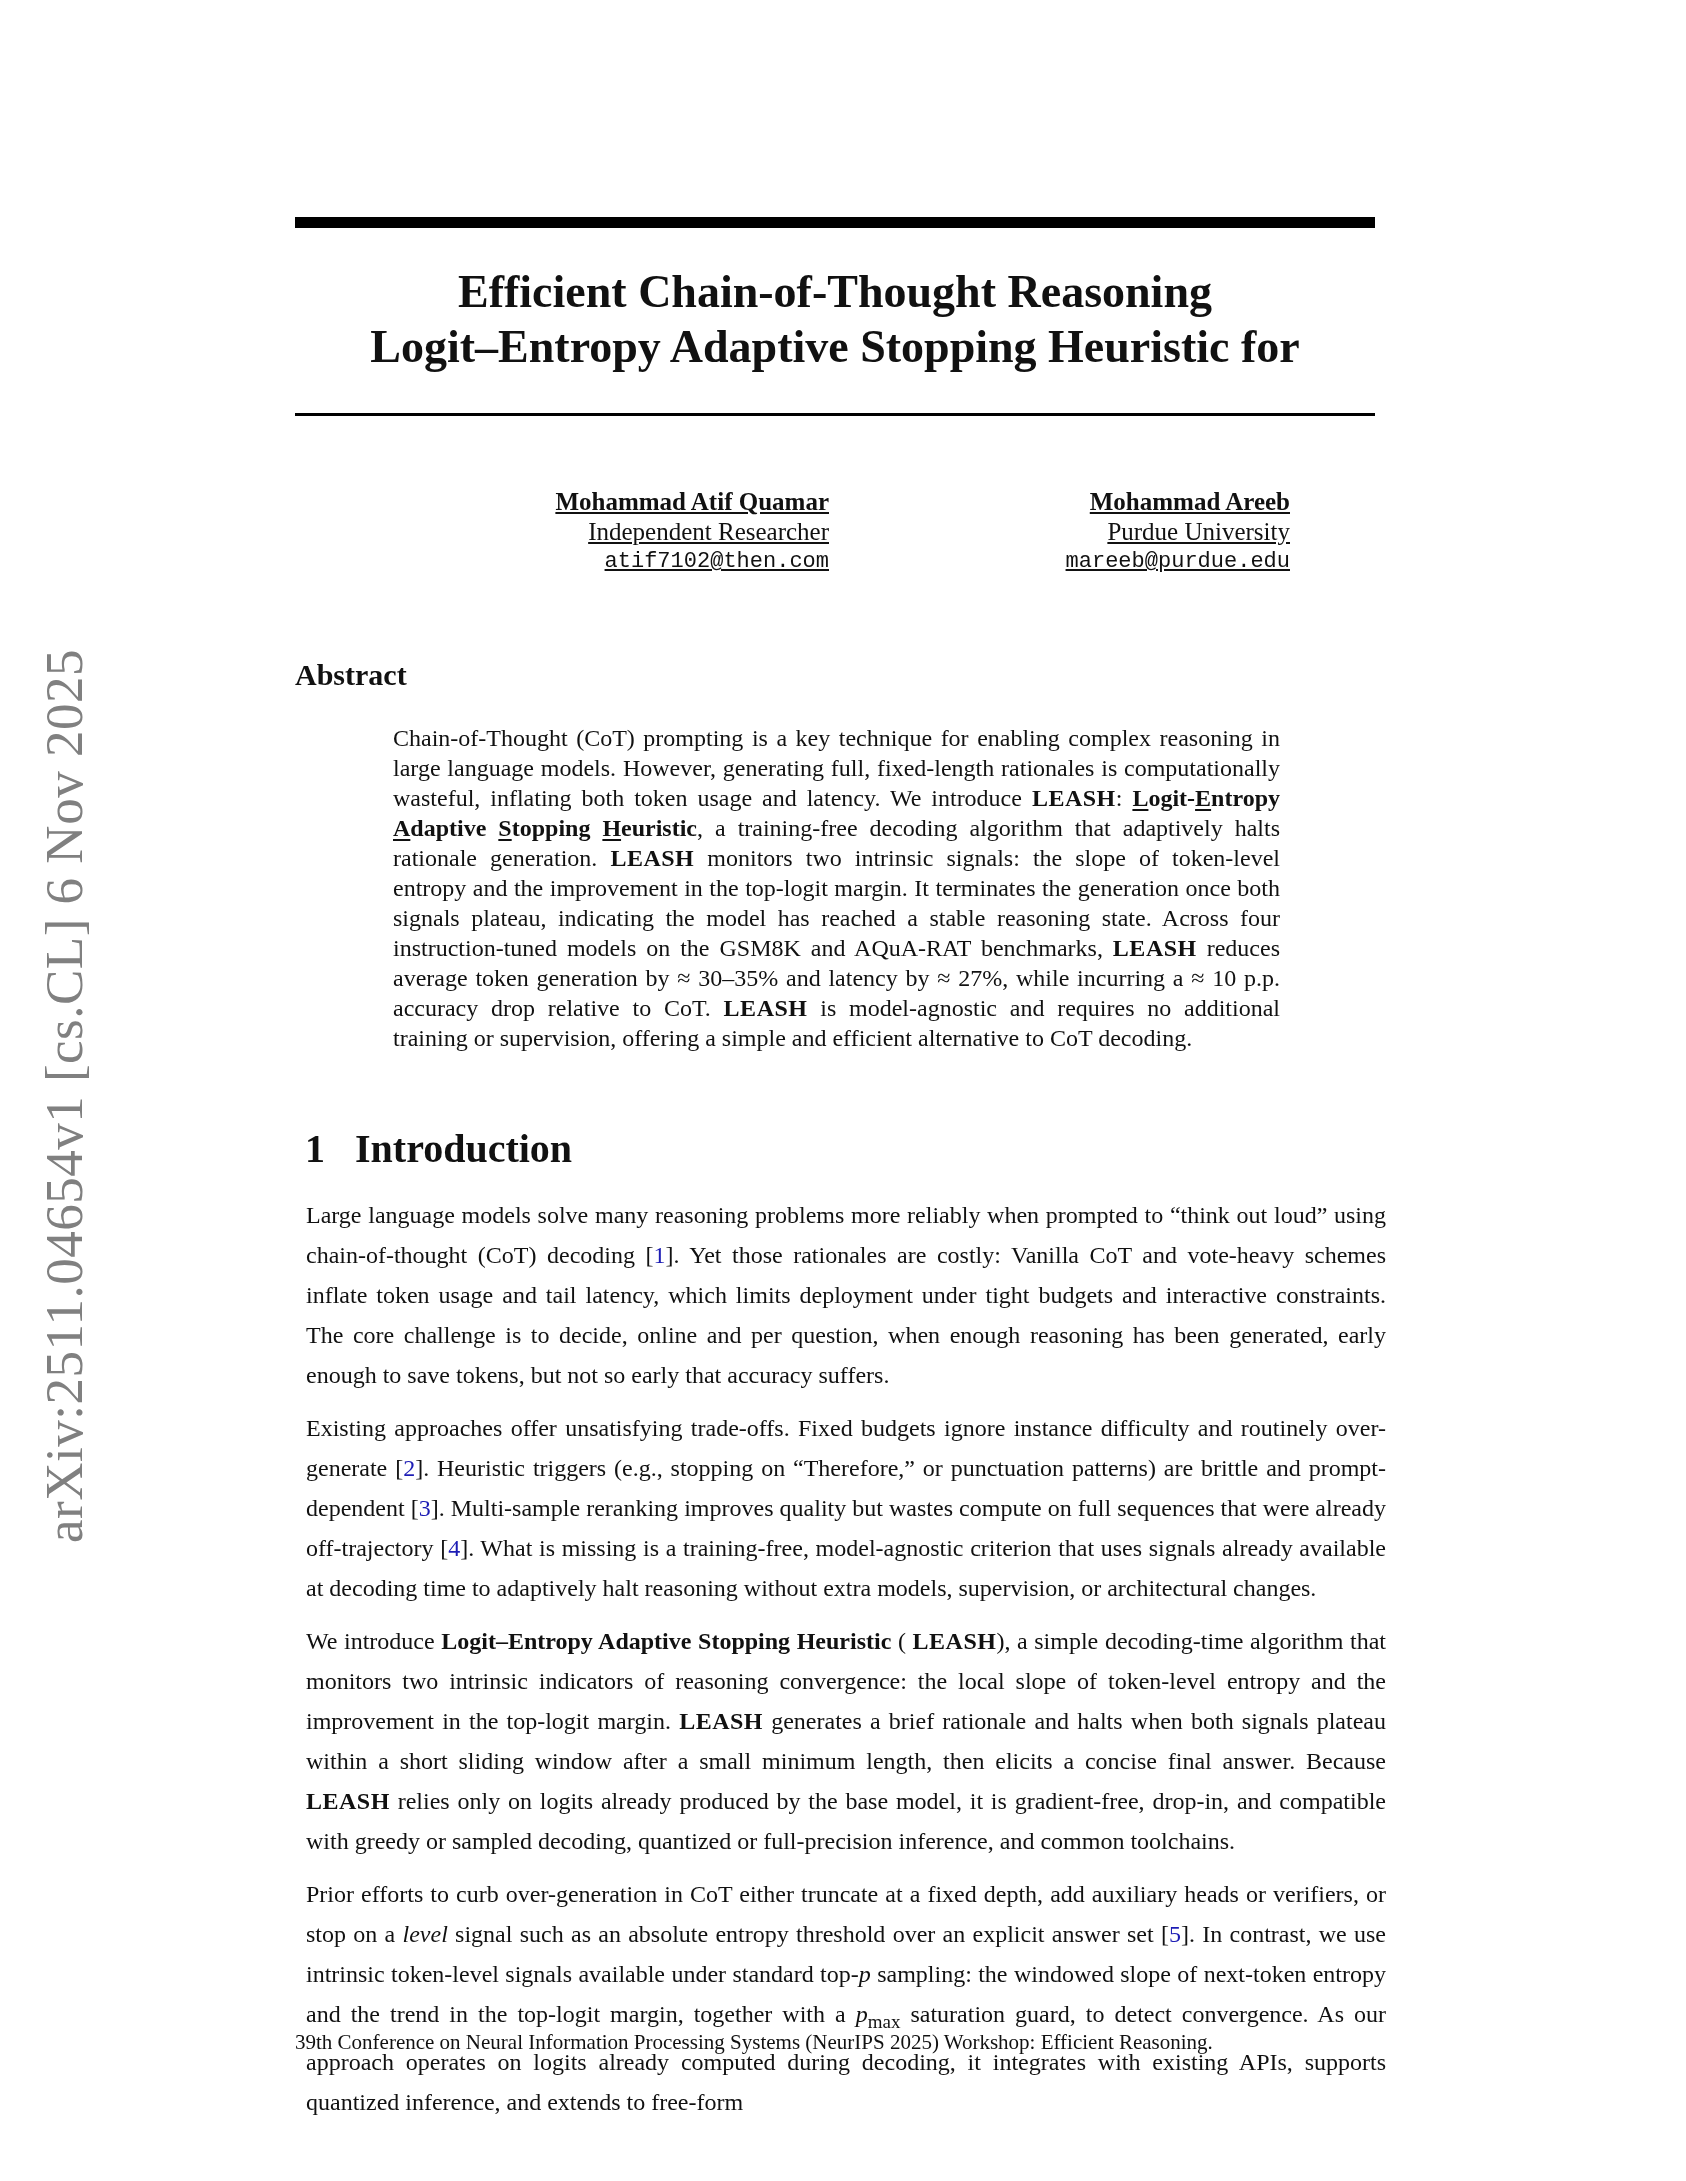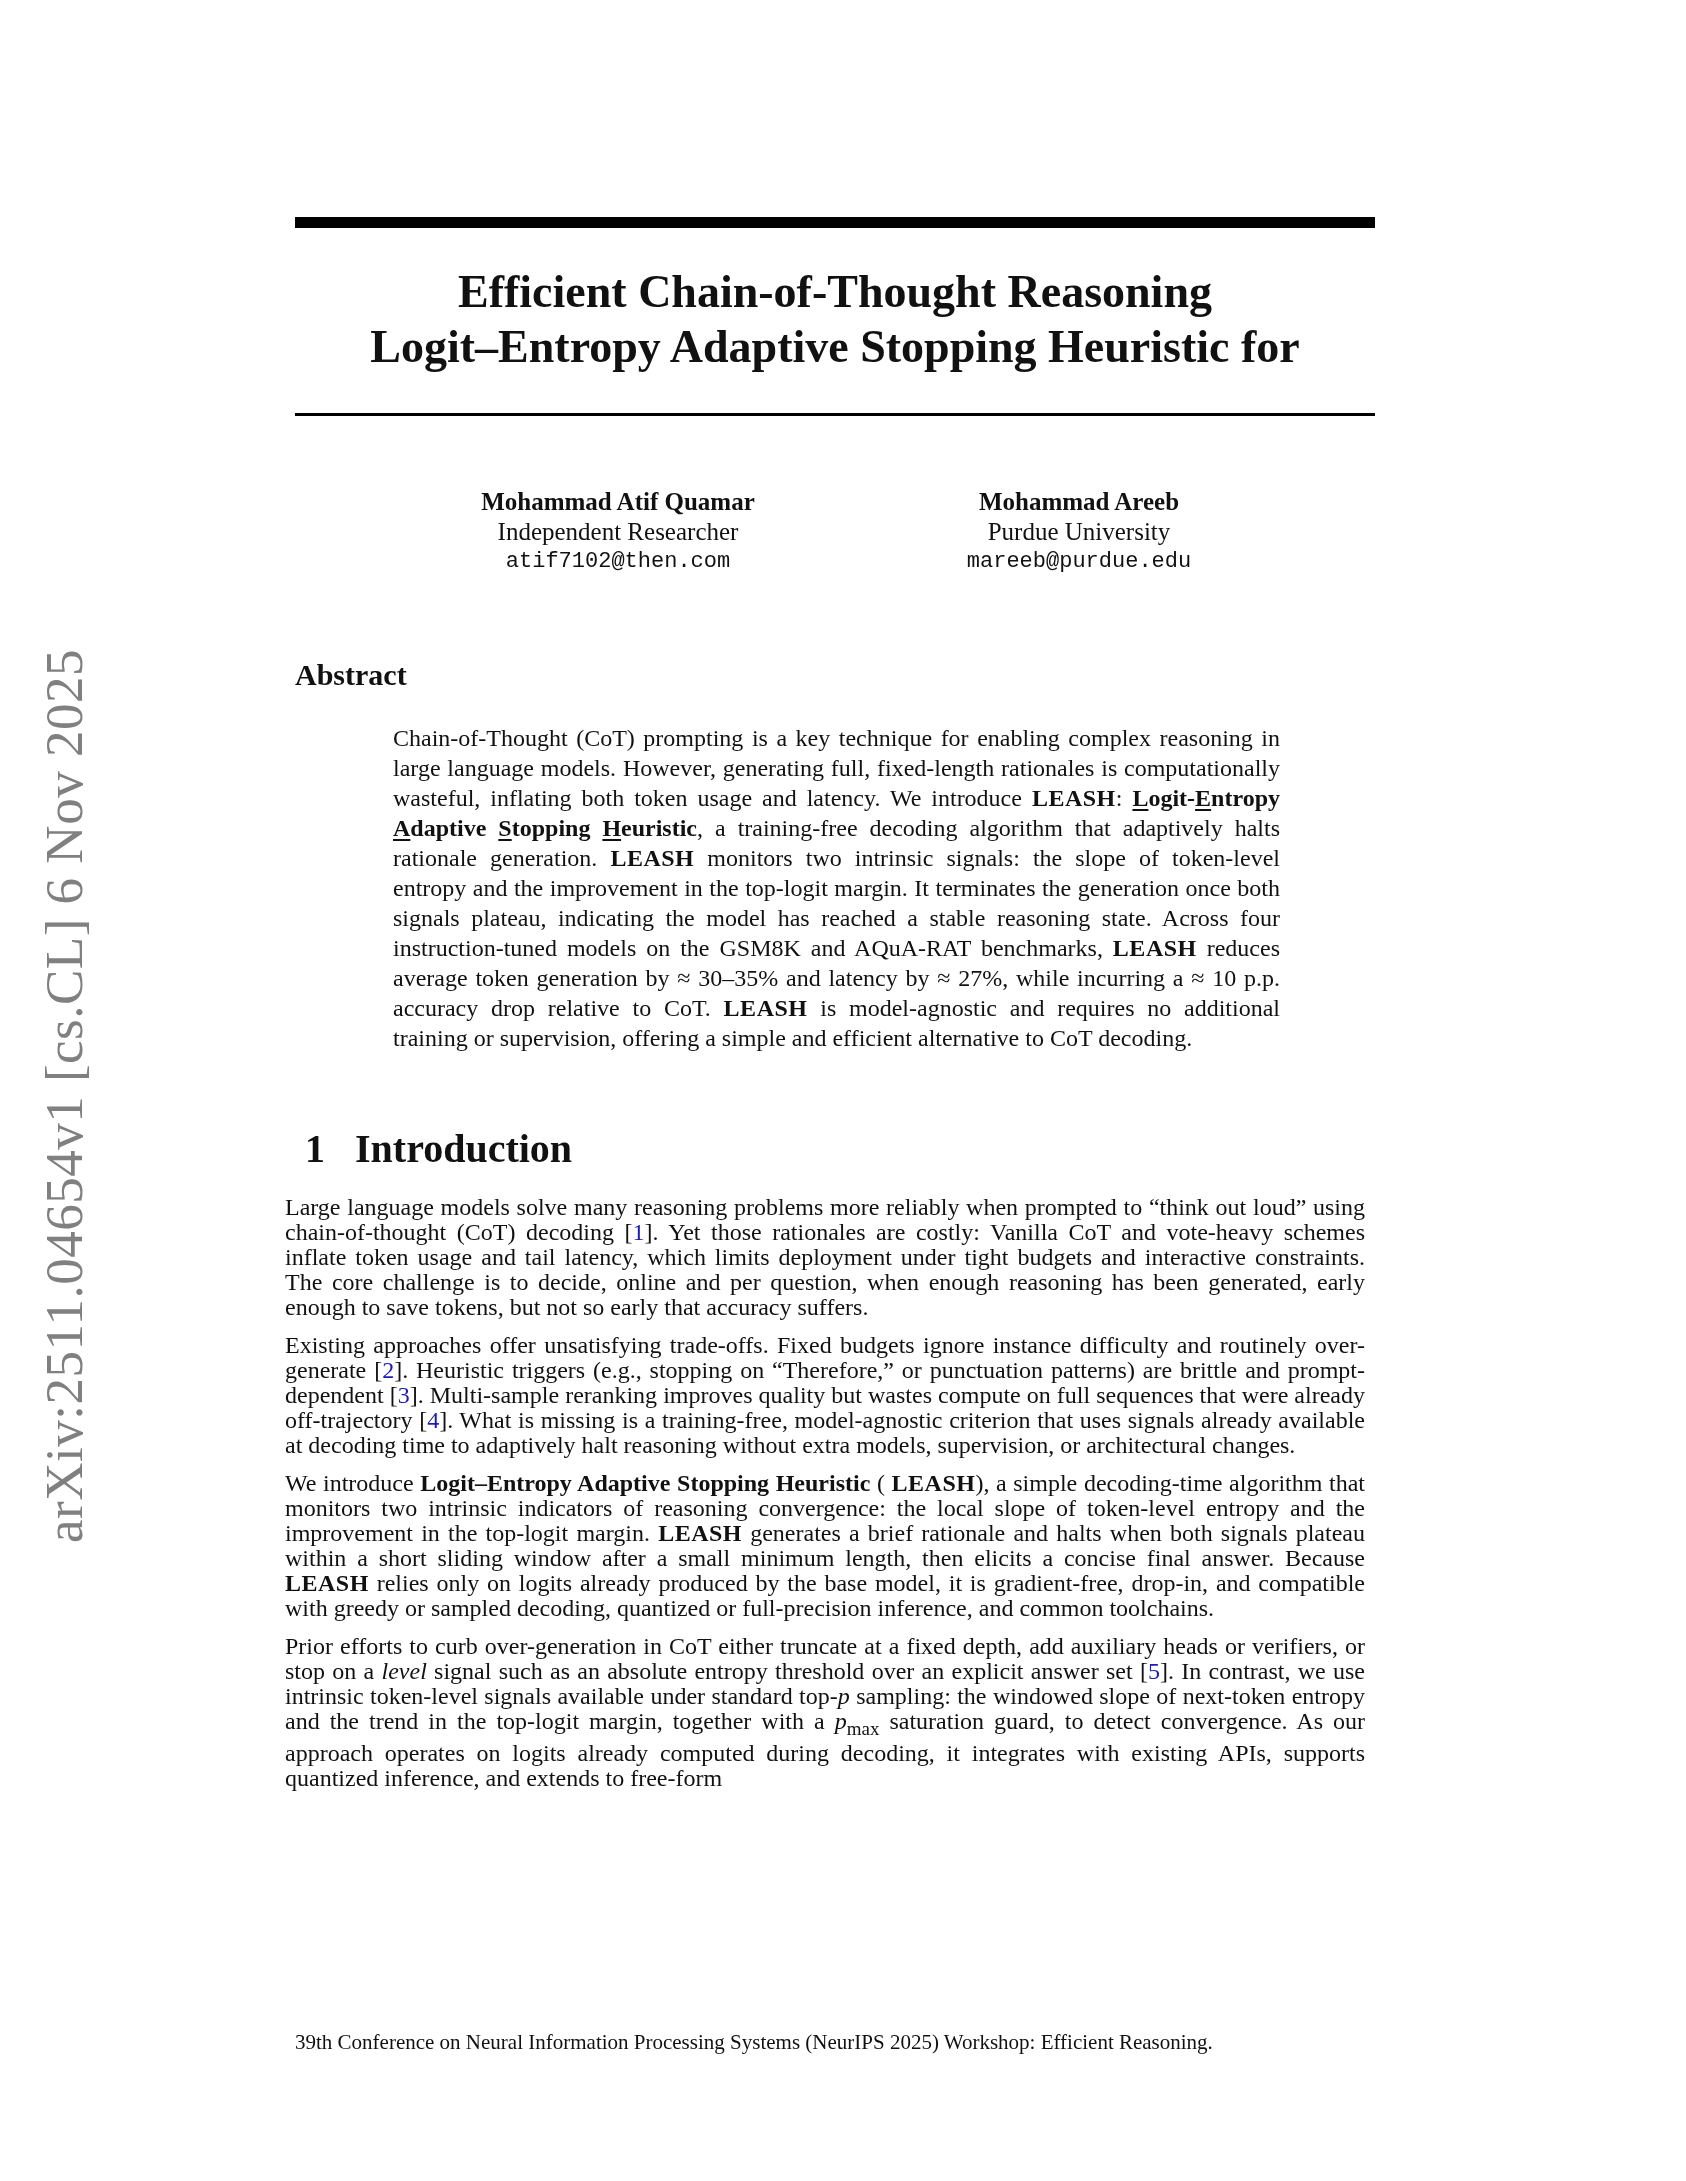--- a/index.html
+++ b/index.html
@@ -3,32 +3,32 @@
 <meta charset="utf-8">
 <style>
   html, body { margin: 0; padding: 0; background: #ffffff; }
   body { width: 1686px; height: 2182px; position: relative; overflow: hidden;
          font-family: "Liberation Serif", "DejaVu Serif", serif; color: #111111; }
   .abs { position: absolute; }
   .rule-thick { left: 295px; width: 1080px; top: 217px; height: 11px; background: #000; }
   .rule-thin  { left: 295px; width: 1080px; top: 413px; height: 2.8px; background: #000; }
   .title { left: 295px; width: 1080px; top: 264px; text-align: center; font-weight: bold;
            font-size: 46px; line-height: 55px; }
-  .author { top: 487px; width: 422px; text-align: center; font-size: 25px; line-height: 30px; }
+  .author { top: 487px; width: 422px; text-align: right; font-size: 25px; line-height: 30px; text-decoration: underline; }
   .author .name { font-weight: bold; }
   .author .mail { font-family: "Liberation Mono", "DejaVu Sans Mono", monospace; font-size: 22px; }
   .author-1 { left: 407px; }
   .author-2 { left: 868px; }
   .abstract-heading { left: 295px; width: 1080px; top: 656px; text-align: left;
                       font-weight: bold; font-size: 30px; line-height: 37px; }
   .abstract-body { left: 393px; width: 887px; top: 723px; font-size: 24px; line-height: 30px;
                    text-align: justify; hyphens: manual; }
   .sec-heading { left: 305px; top: 1130px; font-size: 40px; font-weight: bold; line-height: 37px; }
   .sec-heading .num { display: inline-block; width: 50px; }
-  .intro { left: 285px; width: 1080px; top: 1195px; font-size: 24px; line-height: 25px;
+  .intro { left: 306px; width: 1080px; top: 1195px; font-size: 24px; line-height: 40px;
            text-align: justify; }
   .intro p { margin: 0 0 13px 0; }
   .cite { color: #1c1cb4; }
   .lb { font-weight: bold; letter-spacing: 0.5px; }
   .ul { text-decoration: underline; text-underline-offset: 2.8px; }
   .footnote { left: 295px; top: 1996px; font-size: 21px; line-height: 27.5px; margin-top: 33px; }
   .arxiv { left: 32px; top: 1543px; transform-origin: 0 0; transform: rotate(-90deg);
            font-size: 53px; color: #808080; white-space: nowrap; line-height: 64px;
            letter-spacing: 0.5px; }
   .pmax i { font-style: italic; }

